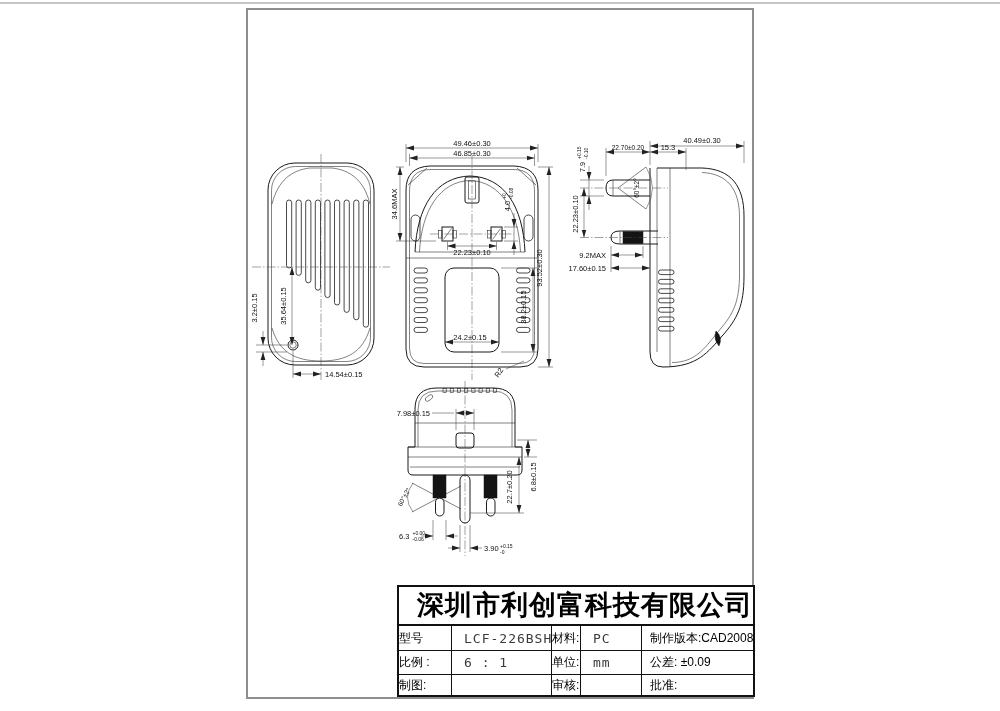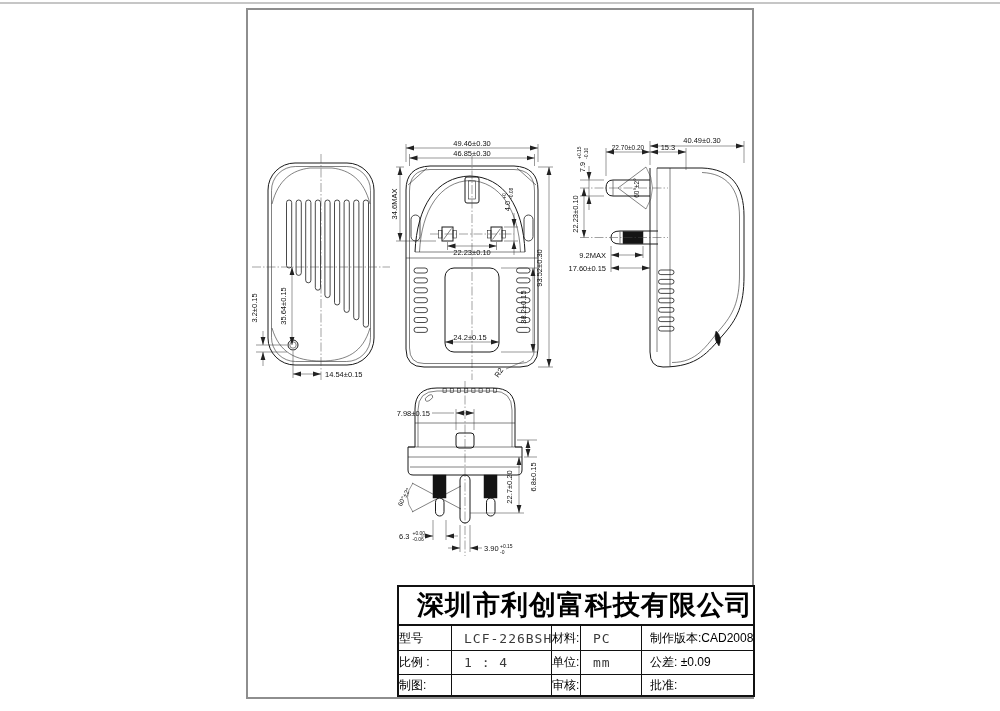--- a/index.html
+++ b/index.html
@@ -290,21 +290,21 @@
   <div class="company">深圳市利创富科技有限公司</div>
   <div class="tb-row r1">
     <div class="tb-c">型号</div>
     <div class="tb-c val">LCF-226BSH</div>
     <div class="tb-c">材料:</div>
     <div class="tb-c val">PC</div>
     <div class="tb-c">制作版本:CAD2008</div>
   </div>
   <div class="tb-row r2">
     <div class="tb-c">比例 :</div>
-    <div class="tb-c val">1 : 4</div>
+    <div class="tb-c val">6 : 1</div>
     <div class="tb-c">单位:</div>
     <div class="tb-c val val-sm">mm</div>
     <div class="tb-c">公差: ±0.09</div>
   </div>
   <div class="tb-row r3">
     <div class="tb-c">制图:</div>
     <div class="tb-c val"></div>
     <div class="tb-c">审核:</div>
     <div class="tb-c val"></div>
     <div class="tb-c">批准:</div>

